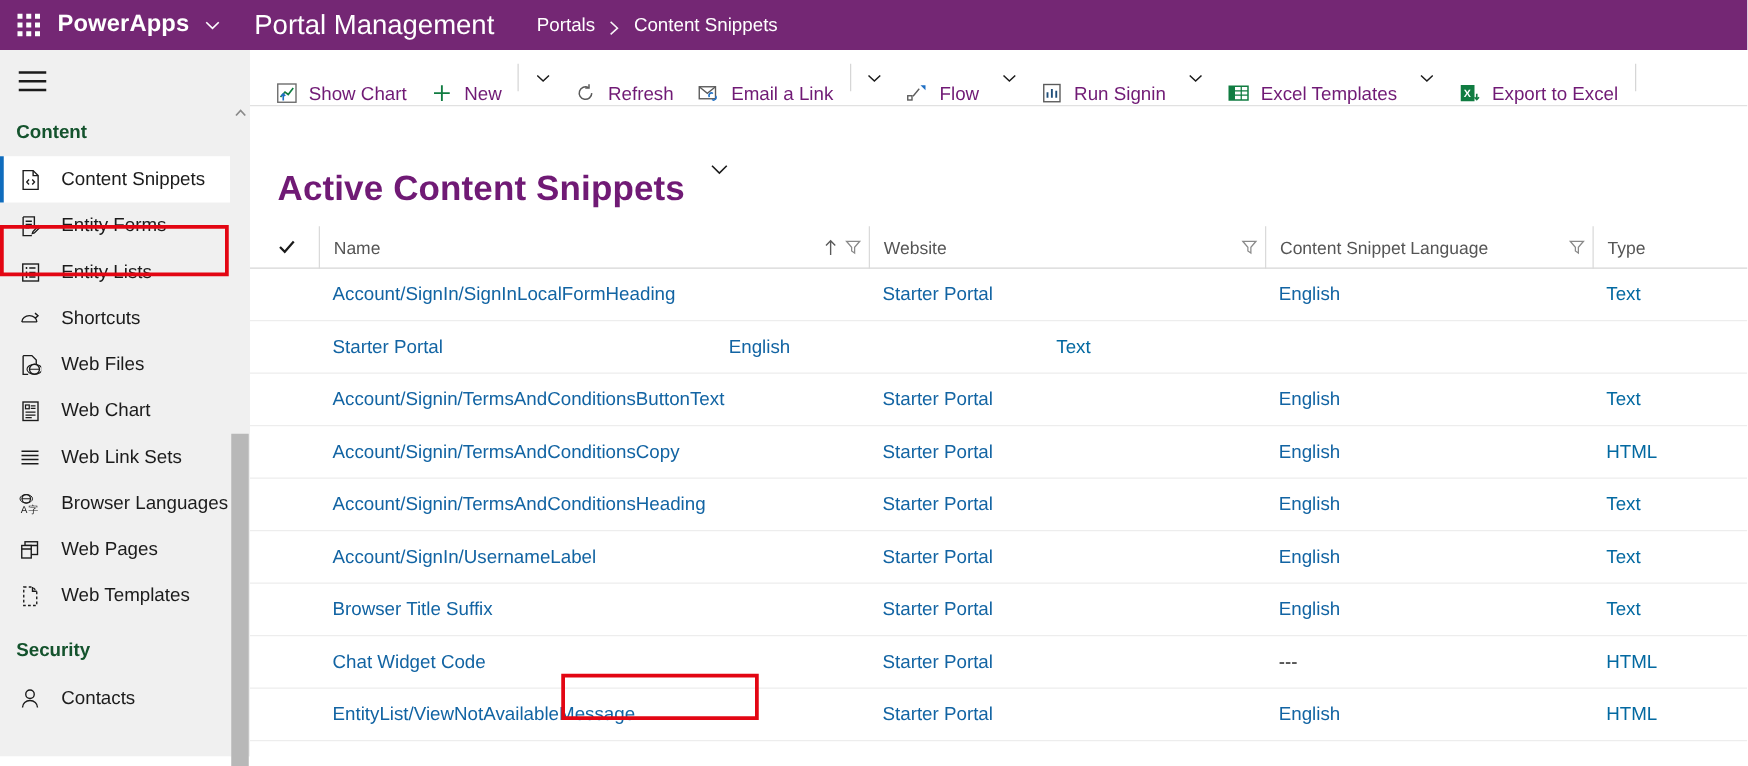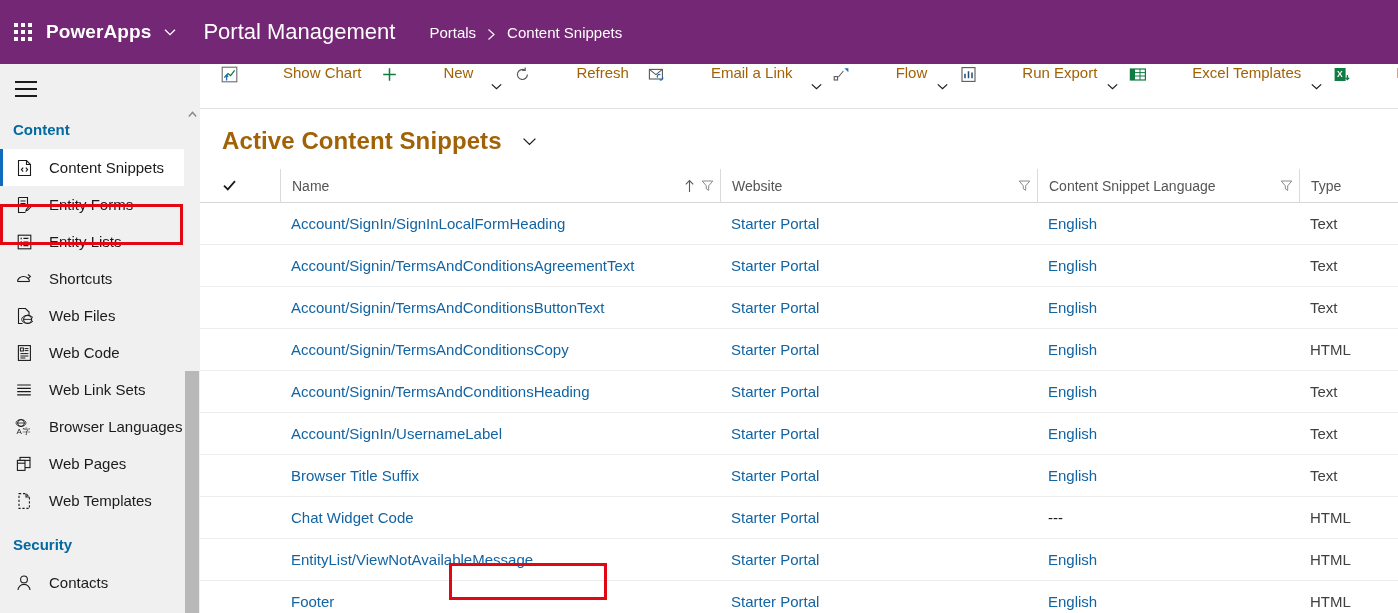--- a/index.html
+++ b/index.html
@@ -5,21 +5,21 @@
   * { box-sizing: border-box; margin: 0; padding: 0; }
   html, body {
     width: 1398px; height: 613px;
     font-family: "Liberation Sans", sans-serif;
     background: #ffffff;
     overflow: hidden;
   }
 
   
   .topbar {
-    height: 64px; width: 100%;
+    height: 40px; width: 100%;
     background: #742774;
     display: flex; align-items: center;
     color: #ffffff;
     position: relative;
   }
   .waffle {
     width: 22px; height: 22px;
     margin-left: 12px; margin-right: 12px;
     display: grid;
     grid-template-columns: repeat(3, 4px);
@@ -70,21 +70,21 @@
     gap: 5px; cursor: pointer;
   }
   .hamburger i { width: 22px; height: 2px; background: #1b1b1b; display: block; }
 
   .nav-scroll {
     position: absolute;
     top: 48px; left: 0; right: 0; bottom: 0;
     overflow: hidden;
   }
   .nav-group-title {
-    font-size: 15px; font-weight: bold; color: #0369a1;
+    font-size: 15px; font-weight: bold; color: #14532d;
     padding: 9px 0 11px 13px;
   }
   .nav-item {
     height: 37px;
     display: flex; align-items: center;
     padding-left: 13px;
     font-size: 15px; color: #1b1b1b;
     cursor: pointer;
     position: relative;
   }
@@ -140,46 +140,47 @@
 
   
   .cmdbar {
     height: 45px; min-height: 45px;
     display: flex; align-items: center;
     border-bottom: 1px solid #e1e1e1;
     padding-left: 10px;
     overflow: hidden;
   }
   .cmd {
-    display: flex; align-items: flex-start;
+    display: flex; align-items: flex-end;
     height: 44px; padding: 0 9px;
-    font-size: 15px; color: #a16207;
-    cursor: pointer; white-space: nowrap; gap: 36px;
+    font-size: 15px; color: #701a75;
+    cursor: pointer; white-space: nowrap;
   }
   .cmd .ci {
     width: 20px; height: 20px; min-width: 20px;
     margin-right: 8px;
     display: flex; align-items: center; justify-content: center;
   }
   .cmd-chev {
     display: flex; align-items: center; justify-content: center;
     width: 30px; height: 44px; cursor: pointer; color: #1b1b1b;
   }
   .cmd-sep {
     width: 1px; height: 22px; background: #d6d6d6; margin: 0 4px;
   }
 
   
   .viewhead {
     display: flex; align-items: center;
     padding: 18px 0 14px 22px;
   }
   .viewtitle {
-    font-size: 24px; font-weight: bold; color: #a16207;
+    font-size: 28px; font-weight: bold; color: #701a75;
     letter-spacing: .1px;
+    margin-top: 32px;
   }
   .viewchev {
     margin-left: 16px; width: 24px; height: 24px;
     display: flex; align-items: center; justify-content: center;
     cursor: pointer; color: #1b1b1b;
   }
 
   
   .grid { flex: 1; display: flex; flex-direction: column; min-height: 0; }
   .grid-head {
@@ -201,40 +202,40 @@
     padding-left: 11px;
     position: relative;
     cursor: pointer;
   }
   .hcell .htext { white-space: nowrap; }
   .hcell .hicons {
     position: absolute; right: 6px; top: 0; bottom: 0;
     display: flex; align-items: center; gap: 6px;
     color: #7a7a7a;
   }
-  .c-name { width: 440px; min-width: 440px; margin-left: 25px; }
+  .c-name { width: 440px; min-width: 440px; }
   .c-site { width: 317px; min-width: 317px; }
   .c-lang { width: 262px; min-width: 262px; }
   .c-type { flex: 1; }
 
   .grid-rows { flex: 1; overflow: hidden; text-align: right; }
   .row {
     display: flex; align-items: center;
     height: 42px;
     border-bottom: 1px solid #ededed;
     padding-left: 22px;
     font-size: 15px;
   }
   .cell {
     display: flex; align-items: center;
     height: 42px; padding-left: 11px;
     overflow: hidden; white-space: nowrap;
   }
   .lnk { color: #1264a3; cursor: pointer; }
-  .plain { color: #404040; }
+  .plain { color: #0369a1; }
   .dashes { color: #1b1b1b; letter-spacing: 0px; }
 
   
   .annot-cell {
     position: absolute;
     left: 249px; top: 499px;
     width: 158px; height: 37px;
     border: 3px solid #e30613;
     pointer-events: none;
     z-index: 30;
@@ -345,21 +346,21 @@
       </div>
 
       <div class="nav-item">
         <span class="ico">
           <svg width="17" height="18" viewBox="0 0 17 18">
             <rect x="2.4" y="1.6" width="12" height="14.8" fill="none" stroke="#1b1b1b" stroke-width="1.1"></rect>
             <rect x="4.4" y="4" width="3" height="3" fill="none" stroke="#1b1b1b" stroke-width="1"></rect>
             <path d="M8.6 4.6 h3.8 M8.6 6.6 h3.8 M4.4 9.6 h8 M4.4 12 h8 M4.4 14 h5" stroke="#1b1b1b" stroke-width="1"></path>
           </svg>
         </span>
-        <span class="nav-label">Web Code</span>
+        <span class="nav-label">Web Chart</span>
       </div>
 
       <div class="nav-item">
         <span class="ico">
           <svg width="18" height="18" viewBox="0 0 18 18">
             <path d="M2.2 4 h13.6 M2.2 7.3 h13.6 M2.2 10.6 h13.6 M2.2 13.9 h13.6" stroke="#1b1b1b" stroke-width="1.2"></path>
           </svg>
         </span>
         <span class="nav-label">Web Link Sets</span>
       </div>
@@ -498,21 +499,21 @@
           </svg>
       </div>
 
       <div class="cmd">
         <span class="ci">
           <svg width="17" height="17" viewBox="0 0 17 17">
             <rect x="2" y="1.6" width="13" height="13.8" fill="none" stroke="#5a5a5a" stroke-width="1.1"></rect>
             <path d="M5 12.2 v-4.4 M8.5 12.2 v-7 M12 12.2 v-5.6" stroke="#1f4e79" stroke-width="1.5"></path>
           </svg>
         </span>
-        <span>Run Export</span>
+        <span>Run Signin</span>
       </div>
       <div class="cmd-chev">
         <svg width="13" height="13" viewBox="0 0 13 13">
             <path d="M1.8 4.4 L6.5 8.8 L11.2 4.4" fill="none" stroke="#1b1b1b" stroke-width="1.2"></path>
           </svg>
       </div>
 
       <div class="cmd">
         <span class="ci">
           <svg width="18" height="17" viewBox="0 0 18 17">
@@ -610,23 +611,20 @@
             </div>
             <div class="cell c-lang">
               <span class="lnk">English</span>
             </div>
             <div class="cell c-type">
               <span class="plain">Text</span>
             </div>
           </div>
           <div class="row">
             <div class="check-col"></div>
-            <div class="cell c-name">
-              <span class="lnk">Account/Signin/TermsAndConditionsAgreementText</span>
-            </div>
             <div class="cell c-site">
               <span class="lnk">Starter Portal</span>
             </div>
             <div class="cell c-lang">
               <span class="lnk">English</span>
             </div>
             <div class="cell c-type">
               <span class="plain">Text</span>
             </div>
           </div>

